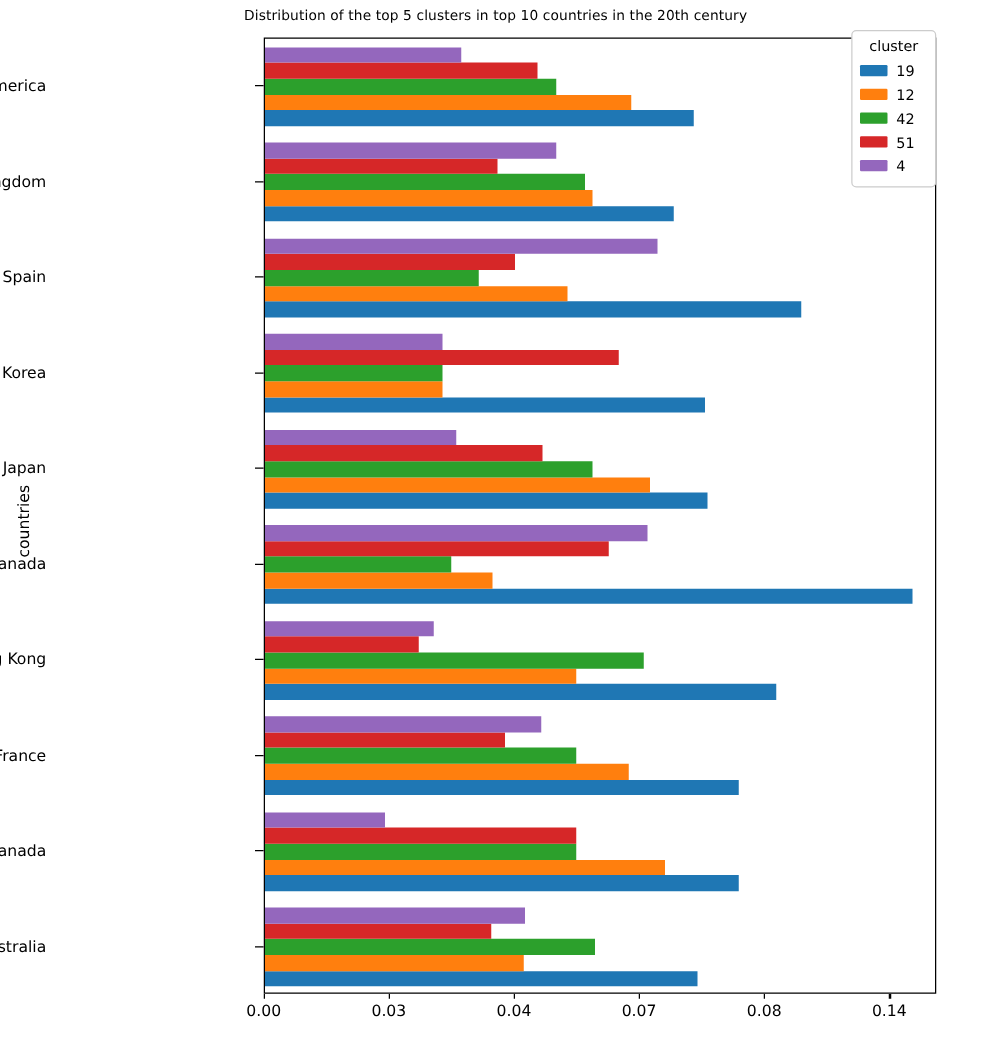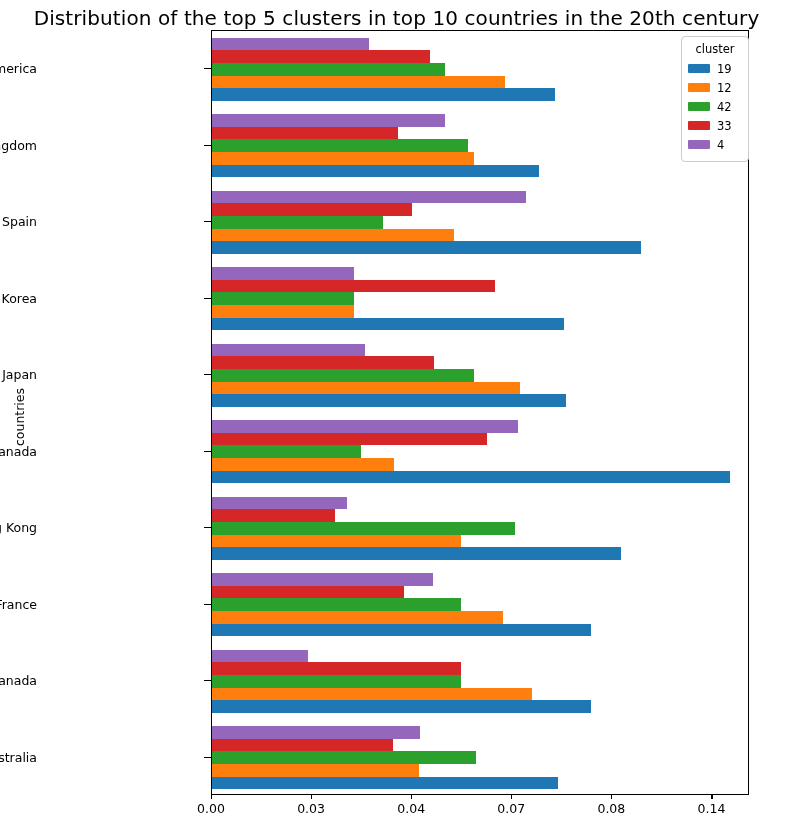--- a/index.html
+++ b/index.html
@@ -2,21 +2,21 @@
 <html><head>
 <meta charset="utf-8">
 <style>
   html,body{margin:0;padding:0;background:#ffffff;}
   body{width:793px;height:834px;font-family:"DejaVu Sans","Liberation Sans",sans-serif;color:#000;}
   #fig{position:relative;width:793px;height:834px;overflow:hidden;background:#fff;}
 
   
   #chart-title{
     position:absolute;left:0;top:6px;width:793px;text-align:center;
-    font-size:20px;color:#000;letter-spacing:0.1px;
+    font-size:11px;color:#000;letter-spacing:0.1px;
   }
 
   
   #plot{
     position:absolute;left:211px;top:30px;width:538px;height:765px;
     border:1.1px solid #000;box-sizing:border-box;background:#fff;
   }
   #bars{position:absolute;left:0;top:0;right:0;bottom:0;}
 
   .group{position:absolute;left:0;width:100%;}
@@ -36,21 +36,21 @@
   }
   .ytick-mark{position:absolute;left:204px;width:7px;height:1.1px;background:#000;}
   .xtick-mark{position:absolute;top:795px;width:1.1px;height:4px;background:#000;}
   .xtick-label{
     position:absolute;top:801px;font-size:12.5px;color:#000;
     transform:translateX(-50%);white-space:nowrap;
   }
 
   
   #legend{
-    position:absolute;left:681px;top:36px;width:68px;
+    position:absolute;left:681px;top:24px;width:68px;
     border:1px solid #cccccc;border-radius:4px;background:#fff;
     padding:5px 6px 7px 6px;box-sizing:border-box;
   }
   #legend-title{font-size:11.5px;text-align:center;color:#000;margin-bottom:3px;}
   .legend-row{display:flex;align-items:center;height:19px;}
   .legend-swatch{width:22px;height:9px;border-radius:1px;margin-right:7px;}
   .legend-label{font-size:11.5px;color:#000;}
 </style>
 </head>
 <body>
@@ -185,21 +185,21 @@
         <div class="legend-row">
           <span class="legend-swatch" style="background: rgb(255, 127, 14);"></span>
           <span class="legend-label">12</span>
         </div>
         <div class="legend-row">
           <span class="legend-swatch" style="background: rgb(44, 160, 44);"></span>
           <span class="legend-label">42</span>
         </div>
         <div class="legend-row">
           <span class="legend-swatch" style="background: rgb(214, 39, 40);"></span>
-          <span class="legend-label">33</span>
+          <span class="legend-label">51</span>
         </div>
         <div class="legend-row">
           <span class="legend-swatch" style="background: rgb(148, 103, 189);"></span>
           <span class="legend-label">4</span>
         </div>
       </div>
   </div>
 
 </div>
 

